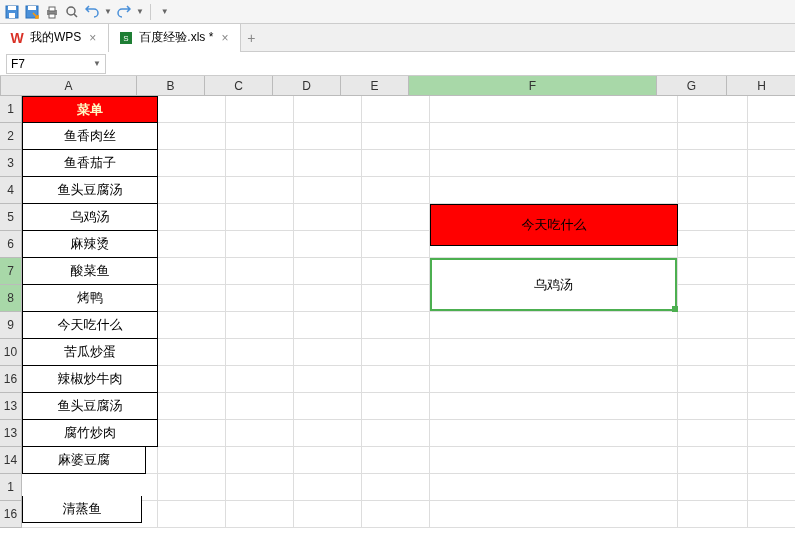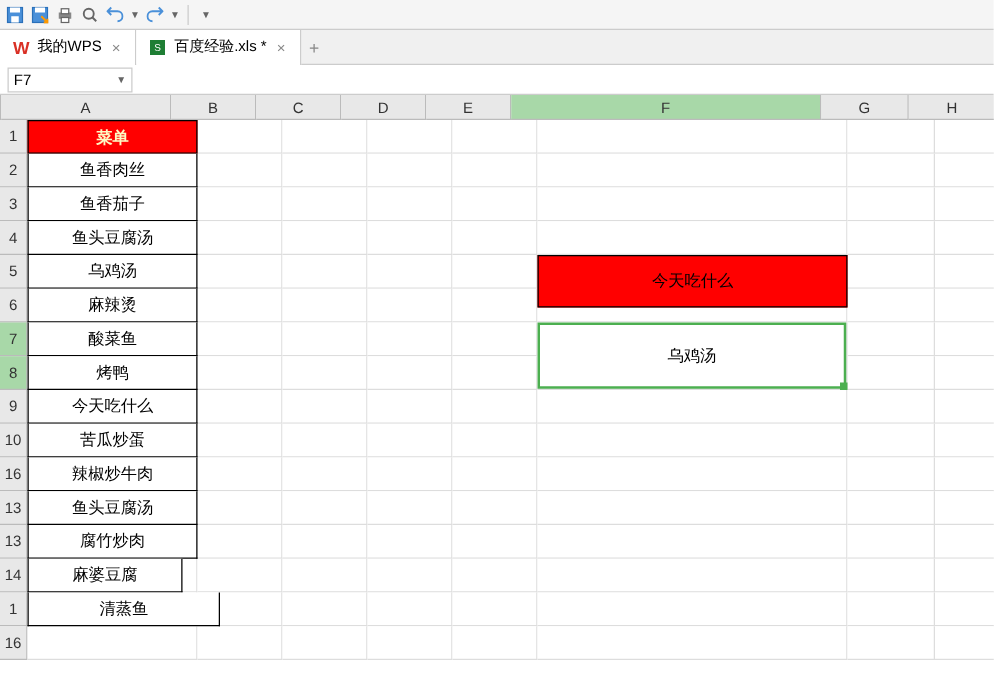--- a/index.html
+++ b/index.html
@@ -290,21 +290,21 @@
           <div class="cell menu-item" style="left: 0px; top: 108px; width: 136px; height: 27px;">乌鸡汤</div>
           <div class="cell menu-item" style="left: 0px; top: 135px; width: 136px; height: 27px;">麻辣烫</div>
           <div class="cell menu-item" style="left: 0px; top: 162px; width: 136px; height: 27px;">酸菜鱼</div>
           <div class="cell menu-item" style="left: 0px; top: 189px; width: 136px; height: 27px;">烤鸭</div>
           <div class="cell menu-item" style="left: 0px; top: 216px; width: 136px; height: 27px;">今天吃什么</div>
           <div class="cell menu-item" style="left: 0px; top: 243px; width: 136px; height: 27px;">苦瓜炒蛋</div>
           <div class="cell menu-item" style="left: 0px; top: 270px; width: 136px; height: 27px;">辣椒炒牛肉</div>
           <div class="cell menu-item" style="left: 0px; top: 297px; width: 136px; height: 27px;">鱼头豆腐汤</div>
           <div class="cell menu-item" style="left: 0px; top: 324px; width: 136px; height: 27px;">腐竹炒肉</div>
           <div class="cell menu-item" style="left: 0px; top: 351px; width: 124px; height: 27px;">麻婆豆腐</div>
-          <div class="cell menu-item" style="left: 0px; top: 378px; width: 154px; height: 27px;">清蒸鱼</div>
+          <div class="cell menu-item" style="left: 0px; top: 400px; width: 120px; height: 27px;">清蒸鱼</div>
           <div class="cell red-box black-border" style="left: 408px; top: 108px; width: 248px; height: 42px;">今天吃什么</div>
           <div class="cell" style="left: 408px; top: 162px; width: 248px; height: 54px;">乌鸡汤</div>
           <div class="active-cell-marker" style="left: 408px; top: 162px; width: 247px; height: 53px;">
             <div class="fill-handle"></div>
           </div>
         </div>
     </div>
   </div>
 </div>
 

